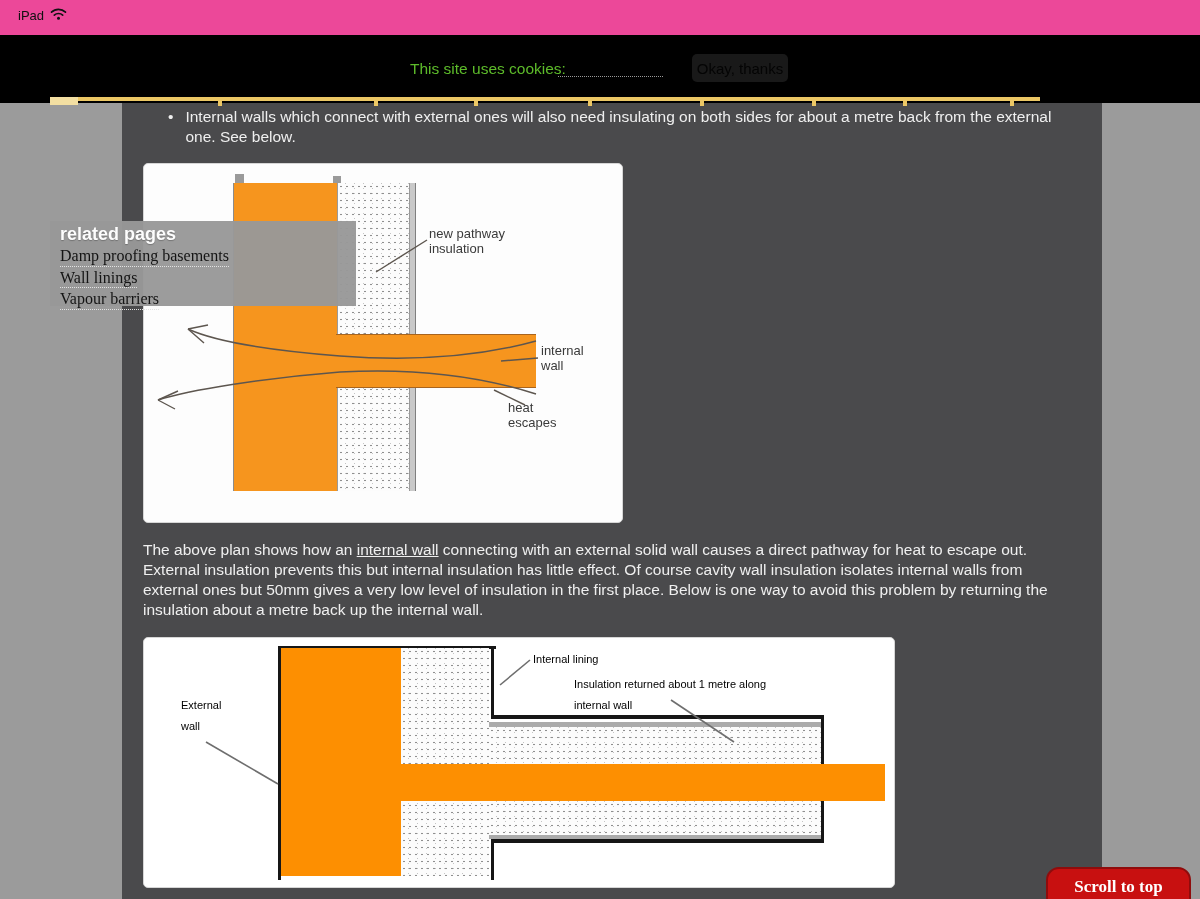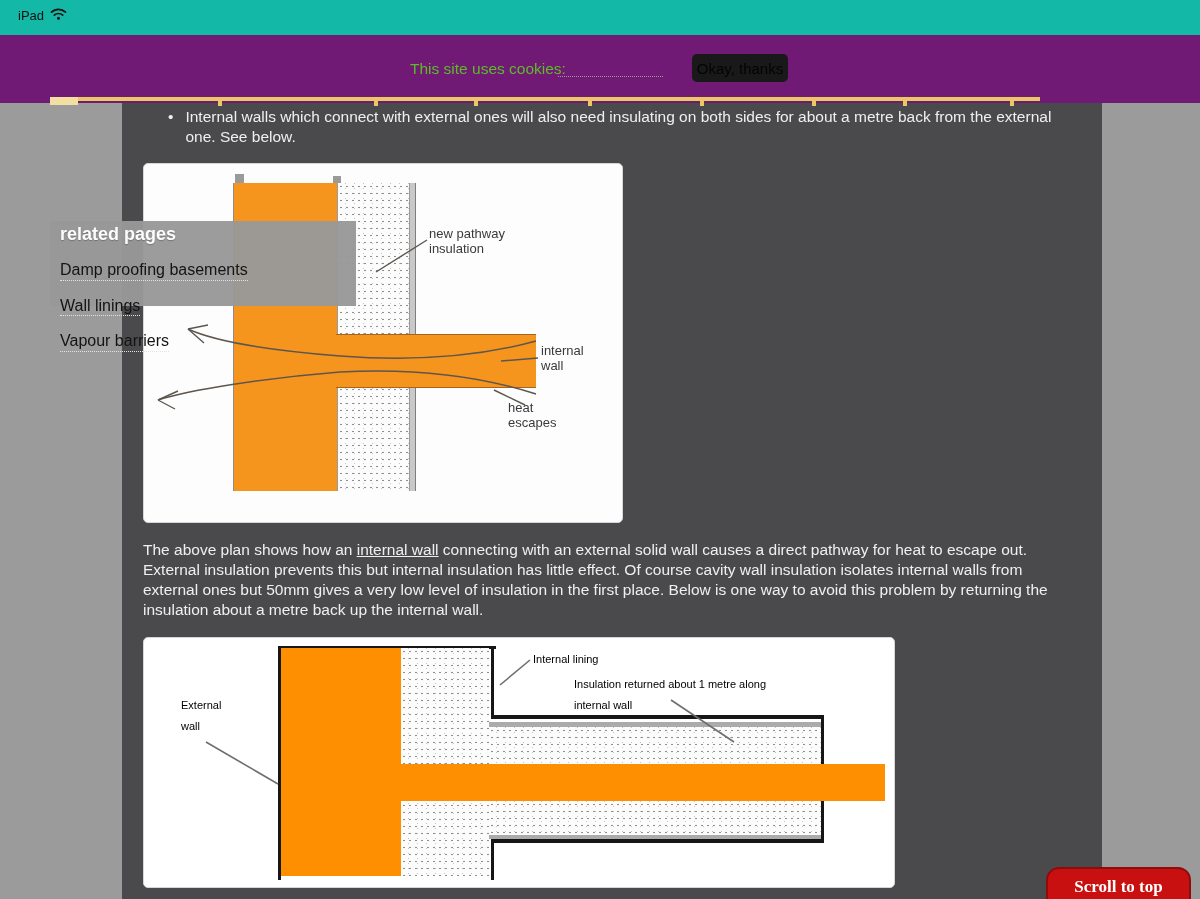--- a/index.html
+++ b/index.html
@@ -1,31 +1,31 @@
 <!DOCTYPE html>
 <html><head>
 <meta charset="utf-8">
 <style>
   * { margin:0; padding:0; box-sizing:border-box; }
   body { font-family:"Liberation Sans", sans-serif; }
   #page { position:relative; width:1200px; height:899px; overflow:hidden; background:#9b9b9b; }
 
   
-  .statusbar { position:absolute; left:0; top:0; width:1200px; height:35px; background:#14b8a6; color:#111; }
+  .statusbar { position:absolute; left:0; top:0; width:1200px; height:35px; background:#ec4899; color:#111; }
   .sb-left { position:absolute; left:18px; top:8px; display:flex; align-items:center; gap:6px; font-size:13px; }
   .sb-center { position:absolute; left:0; top:0; width:100%; text-align:center; }
   .sb-time { font-size:13px; font-weight:bold; margin-top:3px; }
   .sb-url { font-size:11.5px; color:#3c3c3e; margin-top:1px; }
   .sb-right { position:absolute; right:12px; top:15px; display:flex; align-items:center; font-size:13px;margin-top:36px; }
   .battery-body { position:relative; width:24px; height:11px; border:1px solid #222; border-radius:2.5px; }
   .battery-fill { position:absolute; left:1px; top:1px; bottom:1px; width:42%; background:#111; border-radius:1px; }
   .battery-nub { width:2px; height:4px; background:#222; border-radius:0 1px 1px 0; margin-left:1px; }
 
   
-  .cookiebar { position:absolute; left:0; top:35px; width:1200px; height:68px; background:#701a75; }
+  .cookiebar { position:absolute; left:0; top:35px; width:1200px; height:68px; background:#000000; }
   .cookie-msg { position:absolute; left:410px; top:25px; font-size:15.5px; color:#5dbb2a; }
   .cookie-link { position:absolute; left:558px; top:26px; width:105px; height:16px; border-bottom:1px dotted #9a9a9a; }
   .cookie-btn { position:absolute; left:692px; top:19px; width:96px; height:28px; background:#191919; border:none;
                 border-radius:5px; color:#040404; font-size:15px; font-family:"Liberation Sans",sans-serif; }
 
   
   .menubar { position:absolute; left:50px; top:97px; width:990px; height:10px; z-index:6; }
   .menubar-line { position:absolute; left:0; top:0; width:100%; height:4px; background:#ecc765; }
   .menubar-cap { position:absolute; left:0; top:0; width:28px; height:8px; background:#f3dfa2; }
   .menu-tick { position:absolute; top:0; width:4px; height:9px; background:#ecc765; }
@@ -38,22 +38,22 @@
   .bullet-item { position:absolute; left:168px; top:107px; width:885px; display:flex; gap:12px;
                  color:#efefef; font-size:15.5px; line-height:20px; }
   .bullet-dot { flex:0 0 auto; }
   .para { position:absolute; left:143px; top:540px; width:938px; color:#efefef; font-size:15.5px; line-height:20px; }
   .para a { color:#efefef; text-decoration:underline; cursor:pointer; }
 
   
   .related { position:absolute; left:50px; top:221px; width:306px; height:85px;
              background:rgba(152,152,152,0.96); z-index:5; padding:3px 0 0 10px; }
   .related-title { color:#fdfdfd; font-weight:bold; font-size:18px; text-shadow:0 1px 1px rgba(0,0,0,0.25); }
-  .related-link { display:table; color:#141414; font-size:16px; line-height:19.5px; margin-top:15px;
-                  border-bottom:1px dotted #e3e3e3; cursor:pointer; }
+  .related-link { display:table; color:#141414; font-size:16px; line-height:19.5px; margin-top:1px;
+                  border-bottom:1px dotted #e3e3e3; cursor:pointer;font-family:Liberation Serif, serif; }
 
   
   .diagram { position:absolute; background:#fdfdfd; border:1px solid #d6d6d6; border-radius:5px; }
   .stipple { background-color:#fcfcfc;
              background-image:radial-gradient(#8f8f8f 0.8px, transparent 1px),
                               radial-gradient(#c4c4c4 0.8px, transparent 1px);
              background-size:6px 7px, 9px 5px; background-position:0 0, 3px 3px; }
   .d-abs { position:absolute; }
   .d-svg { position:absolute; left:0; top:0; pointer-events:none; }
   .d1-label { position:absolute; font-size:13px; line-height:15px; color:#3a3a3a; }

